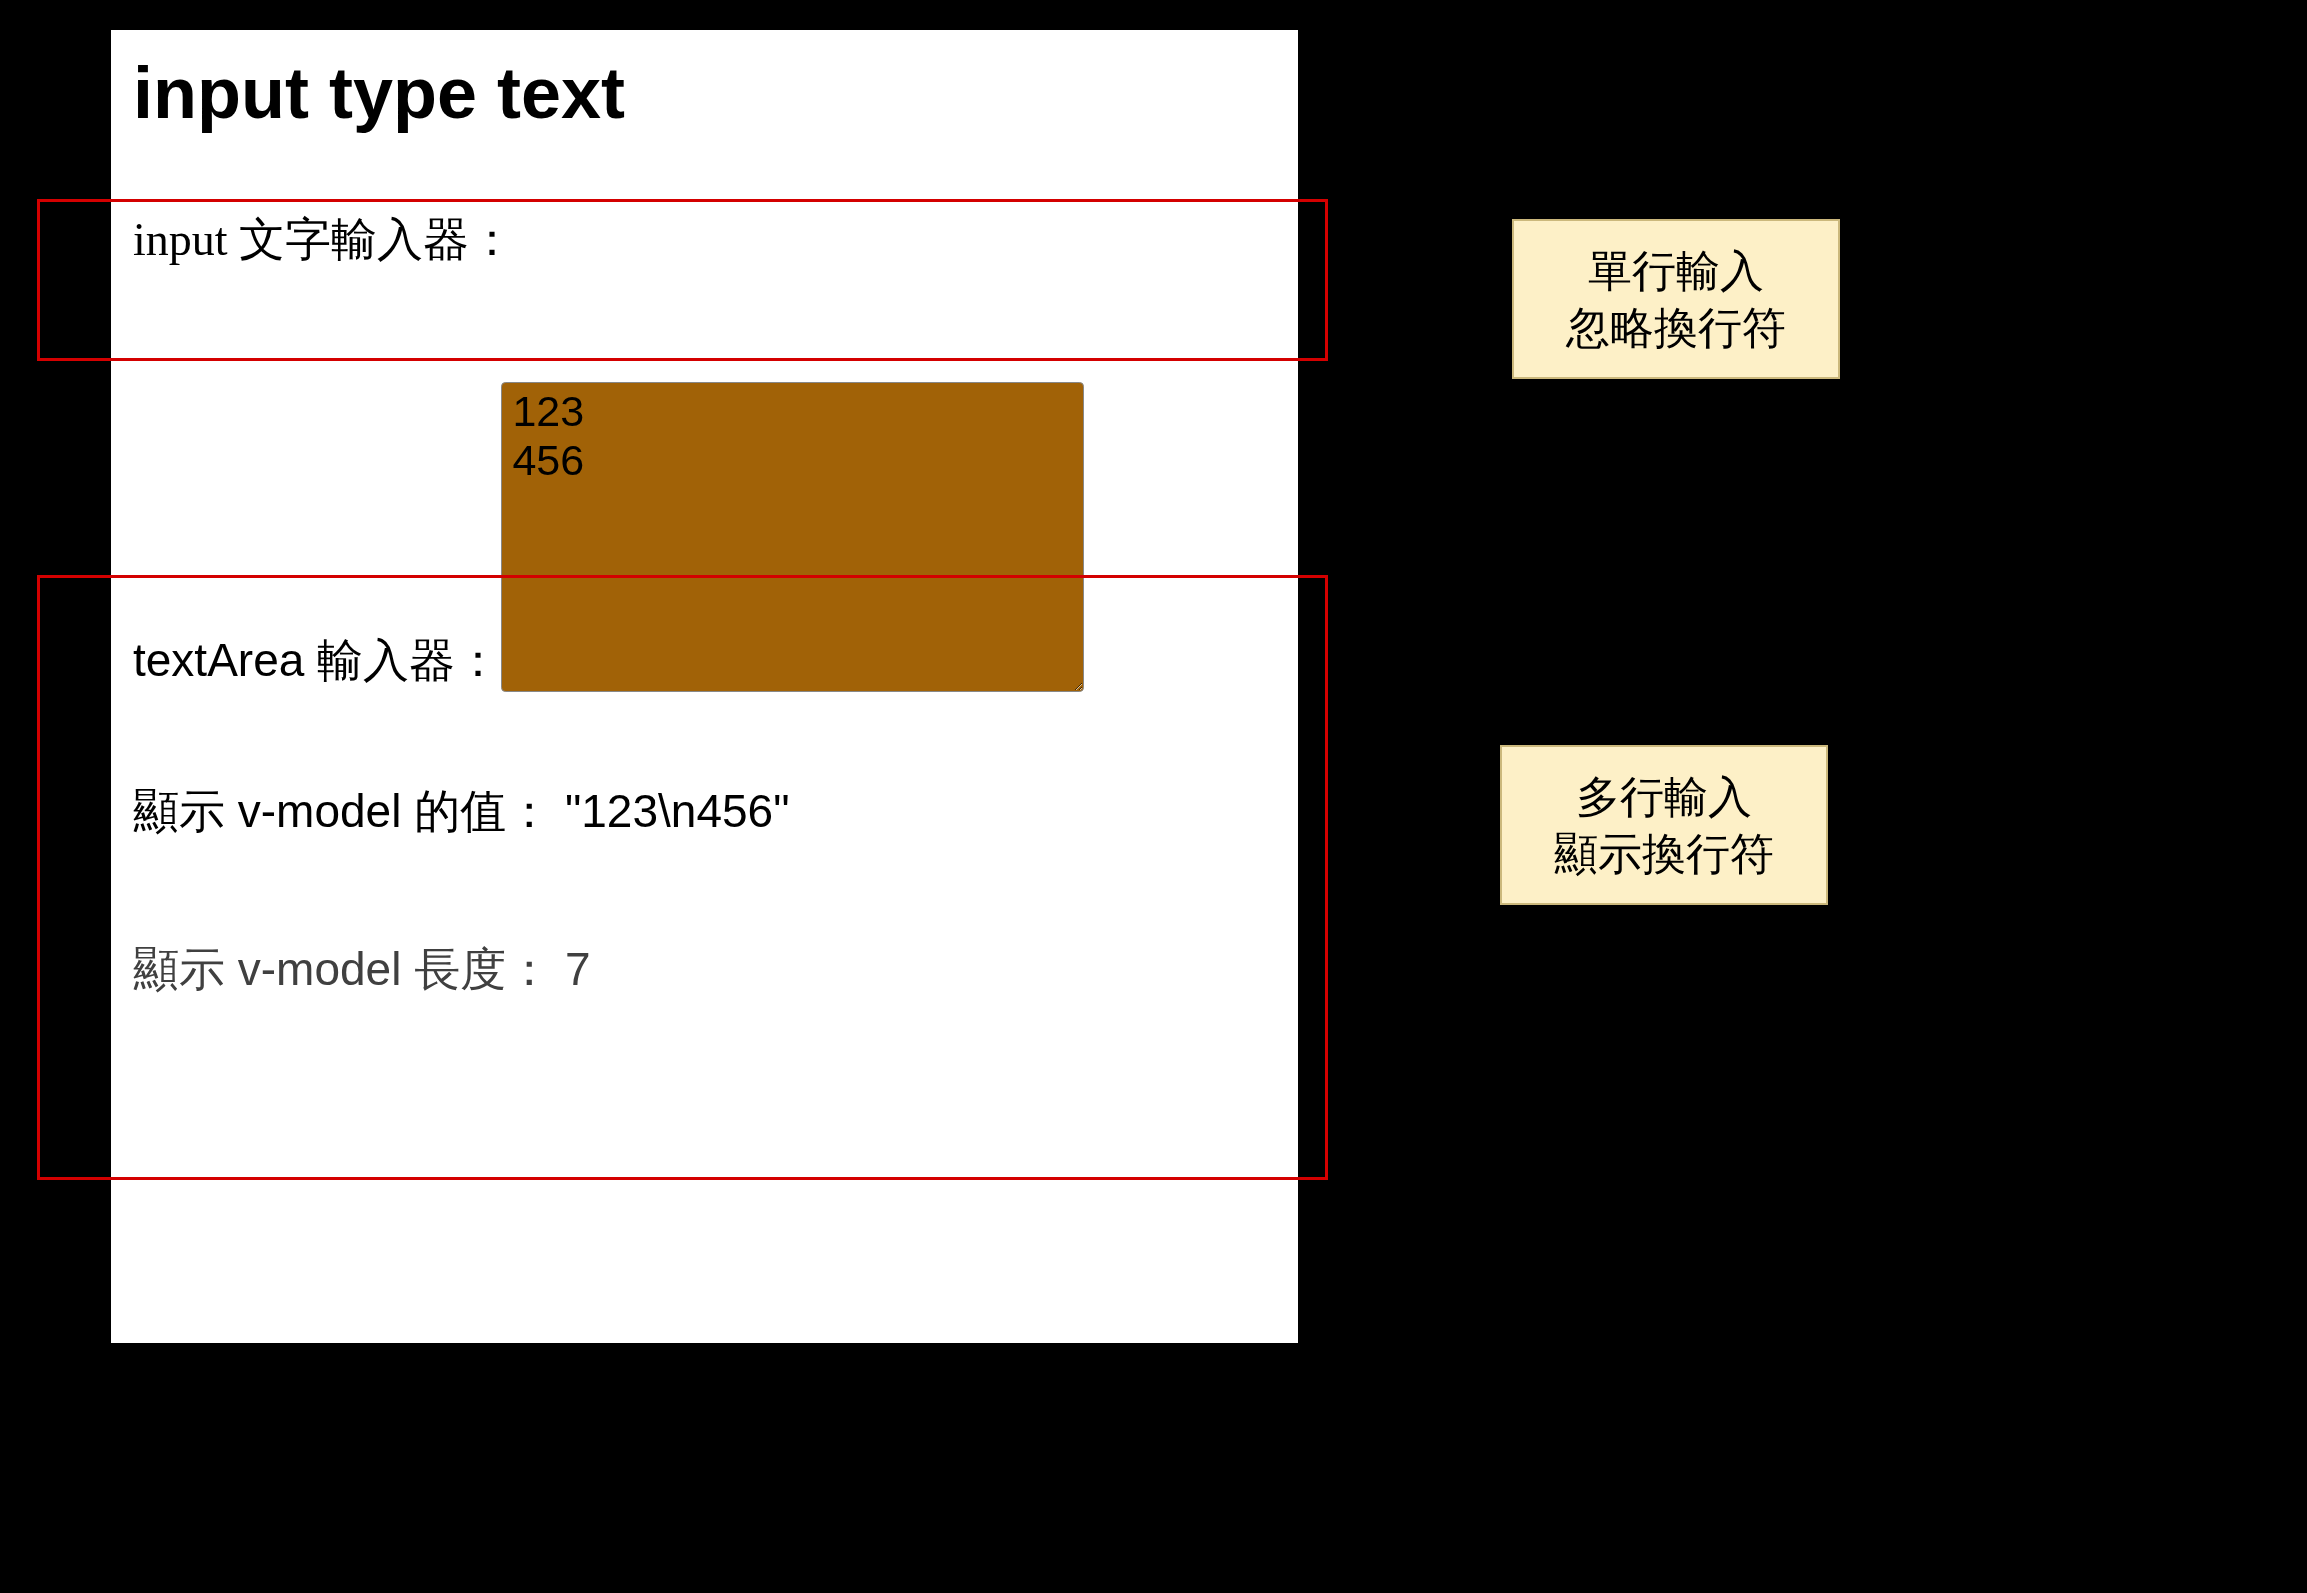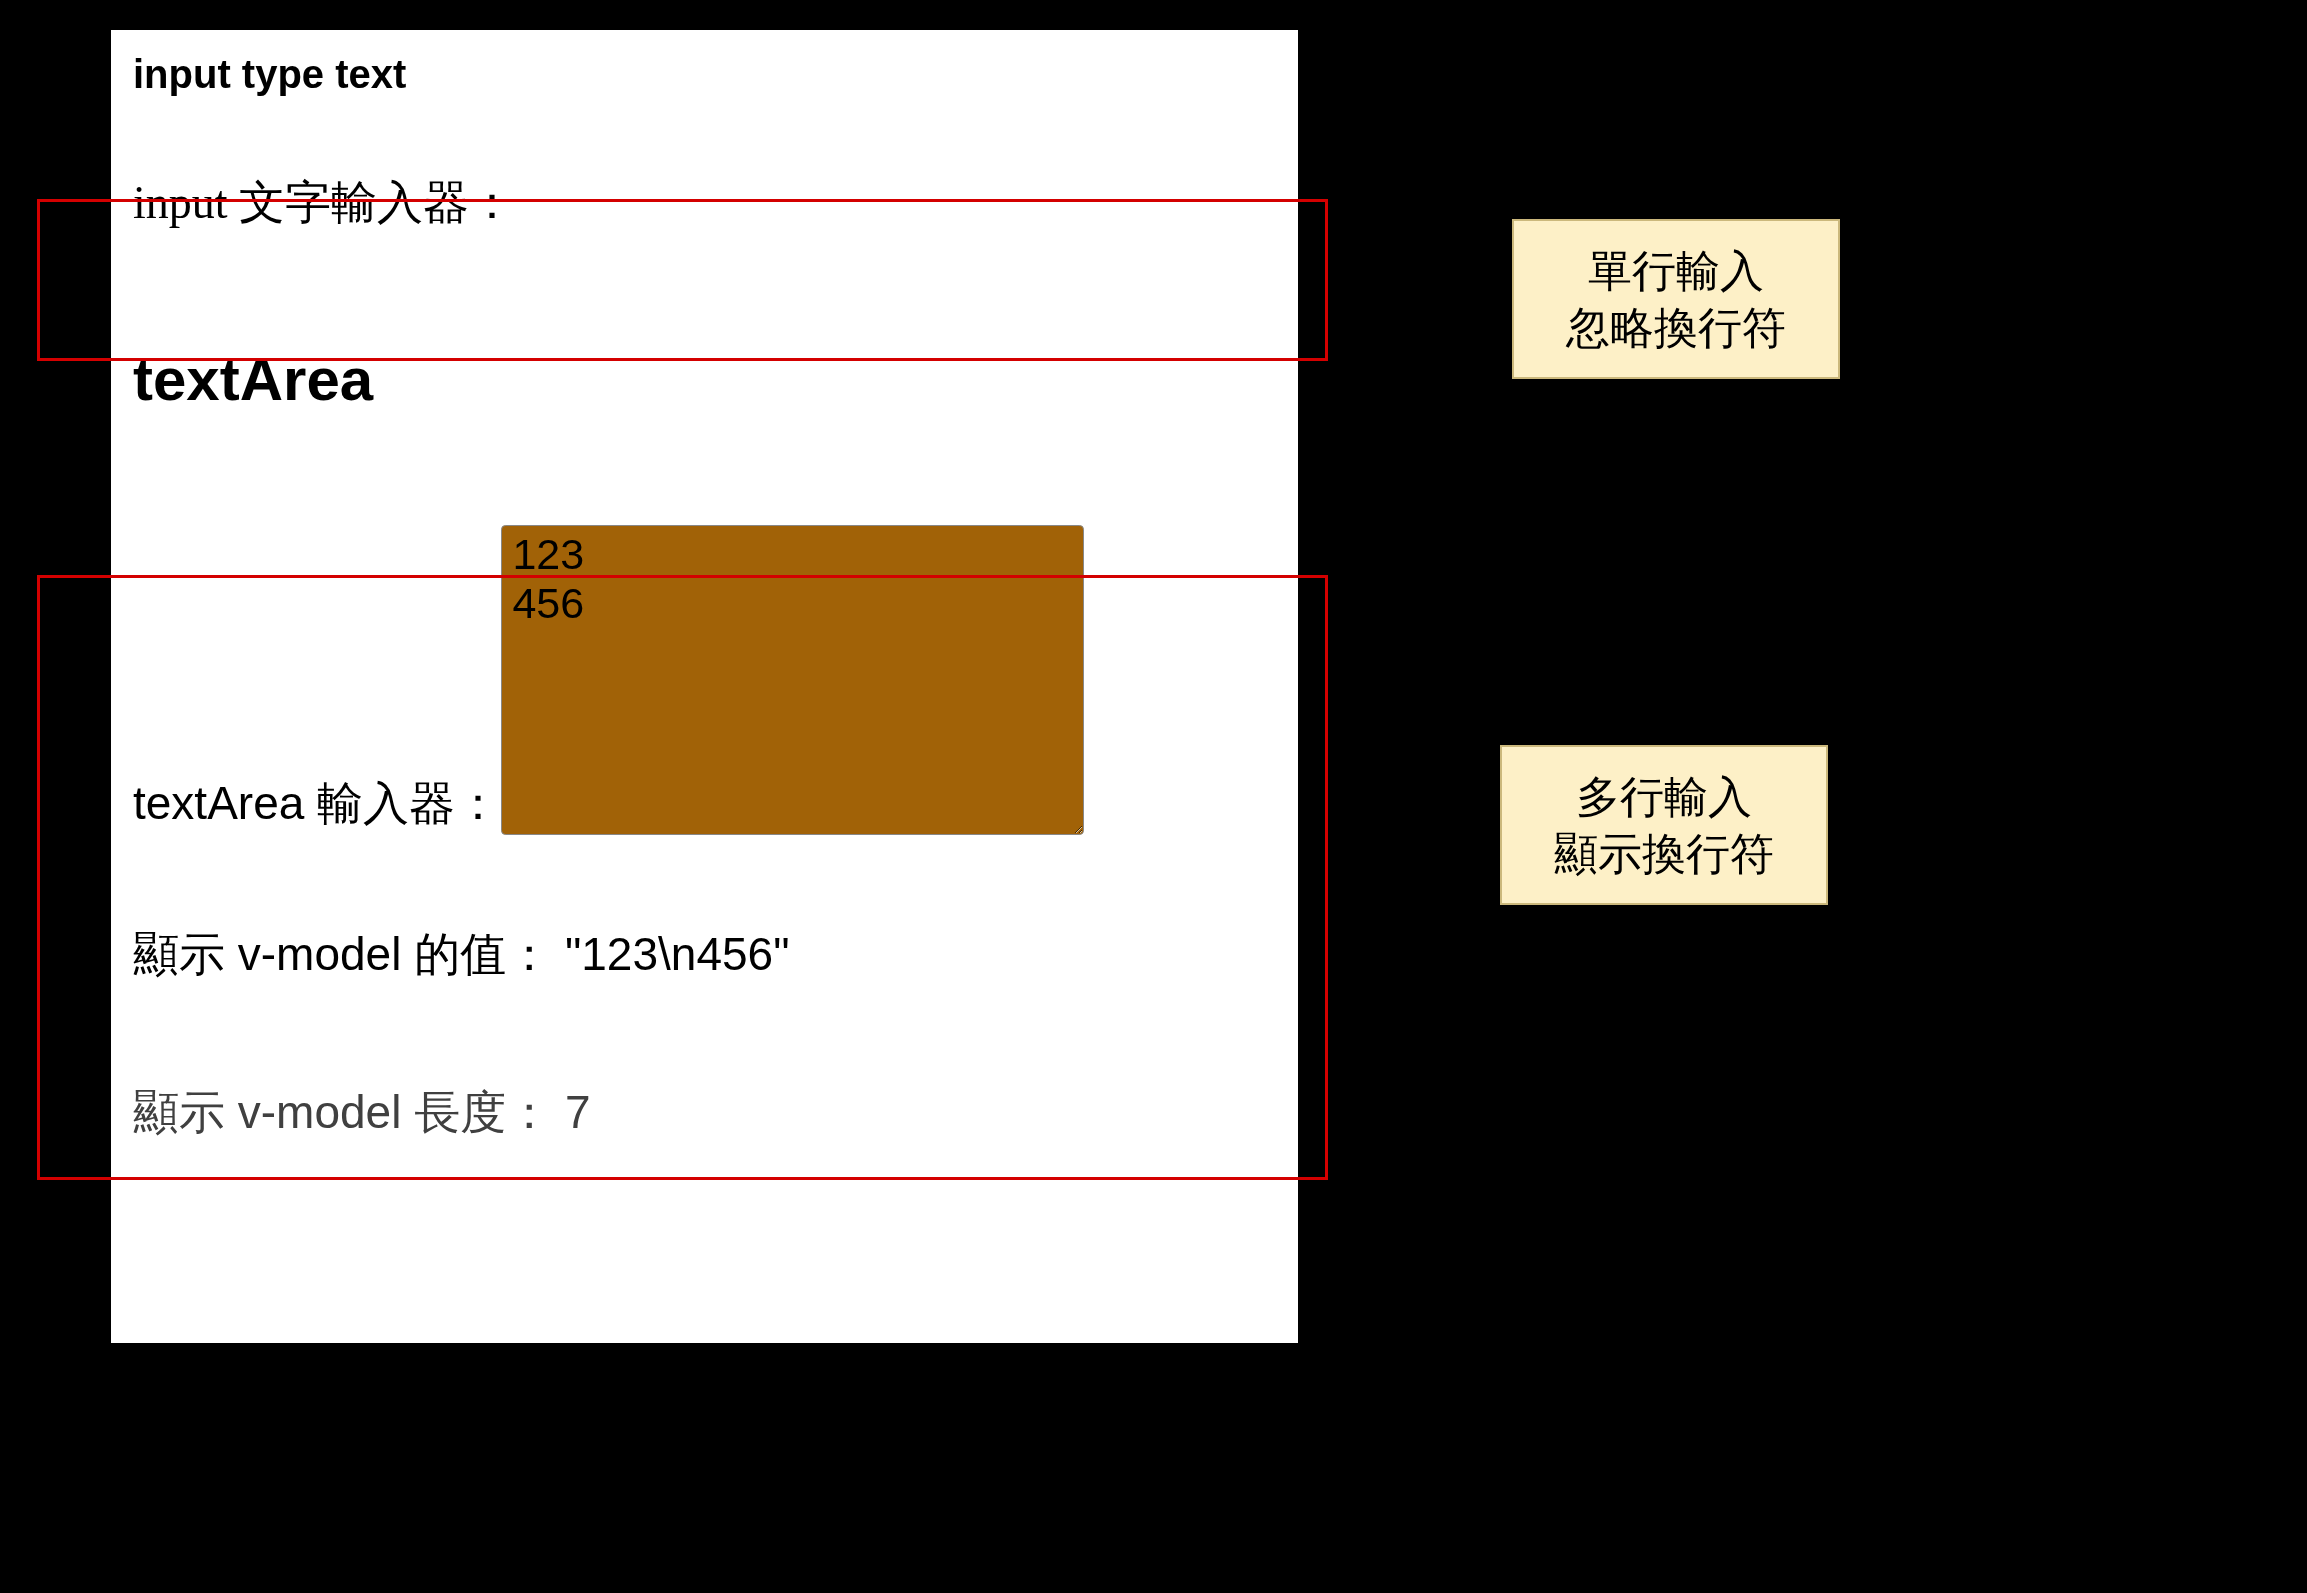--- a/index.html
+++ b/index.html
@@ -15,21 +15,21 @@
     .panel {
       position: absolute;
       left: 111px;
       top: 29.5px;
       width: 1187px;
       height: 1313px;
       background: #ffffff;
       padding: 0 22px;
     }
     .heading-1 {
-      font-size: 40px;
+      font-size: 72px;
       font-weight: 700;
       color: #000;
       margin: 22px 0 0 0;
       letter-spacing: 0px;
     }
     .heading-2 {
       font-size: 60px;
       font-weight: 700;
       color: #000;
       margin: 111px 0 0 0;
@@ -125,21 +125,20 @@
 <body>
 
 <div class="panel">
 
   <h2 class="heading-1">input type text</h2>
 
   <div class="row-input">
     <label>input 文字輸入器：</label>
   </div>
 
-  <h2 class="heading-2">textArea</h2>
 
   <div class="row-textarea">
     <label>textArea 輸入器：</label>
     <textarea class="textarea" style="">123
 456</textarea>
   </div>
 
   <div class="row-value">
     <span>顯示 v-model 的值：</span>
     <span> </span>

